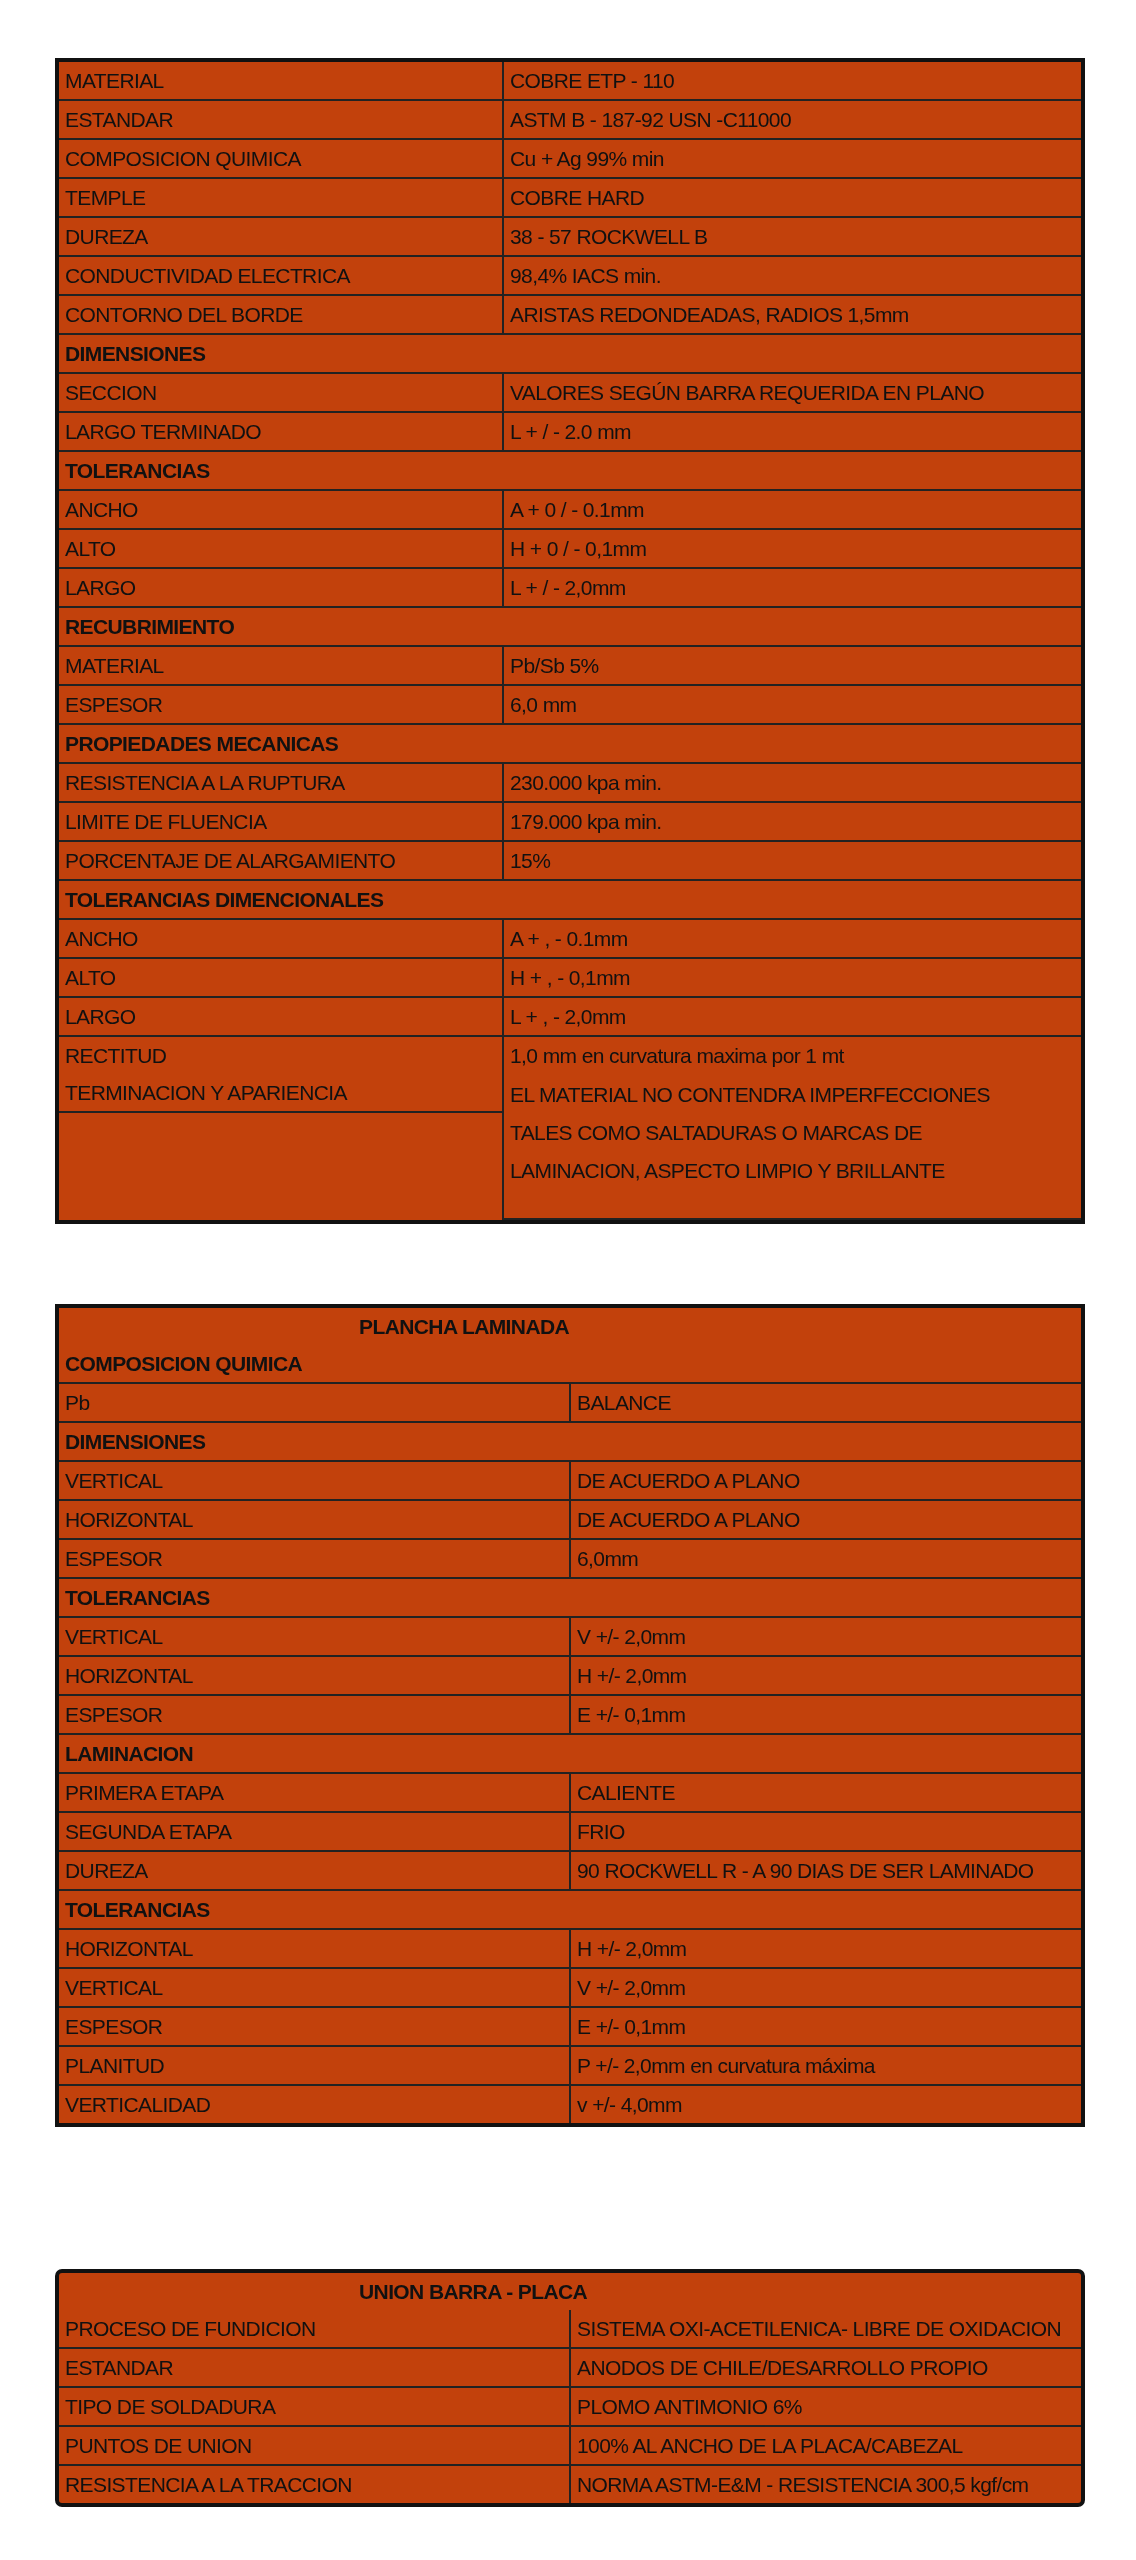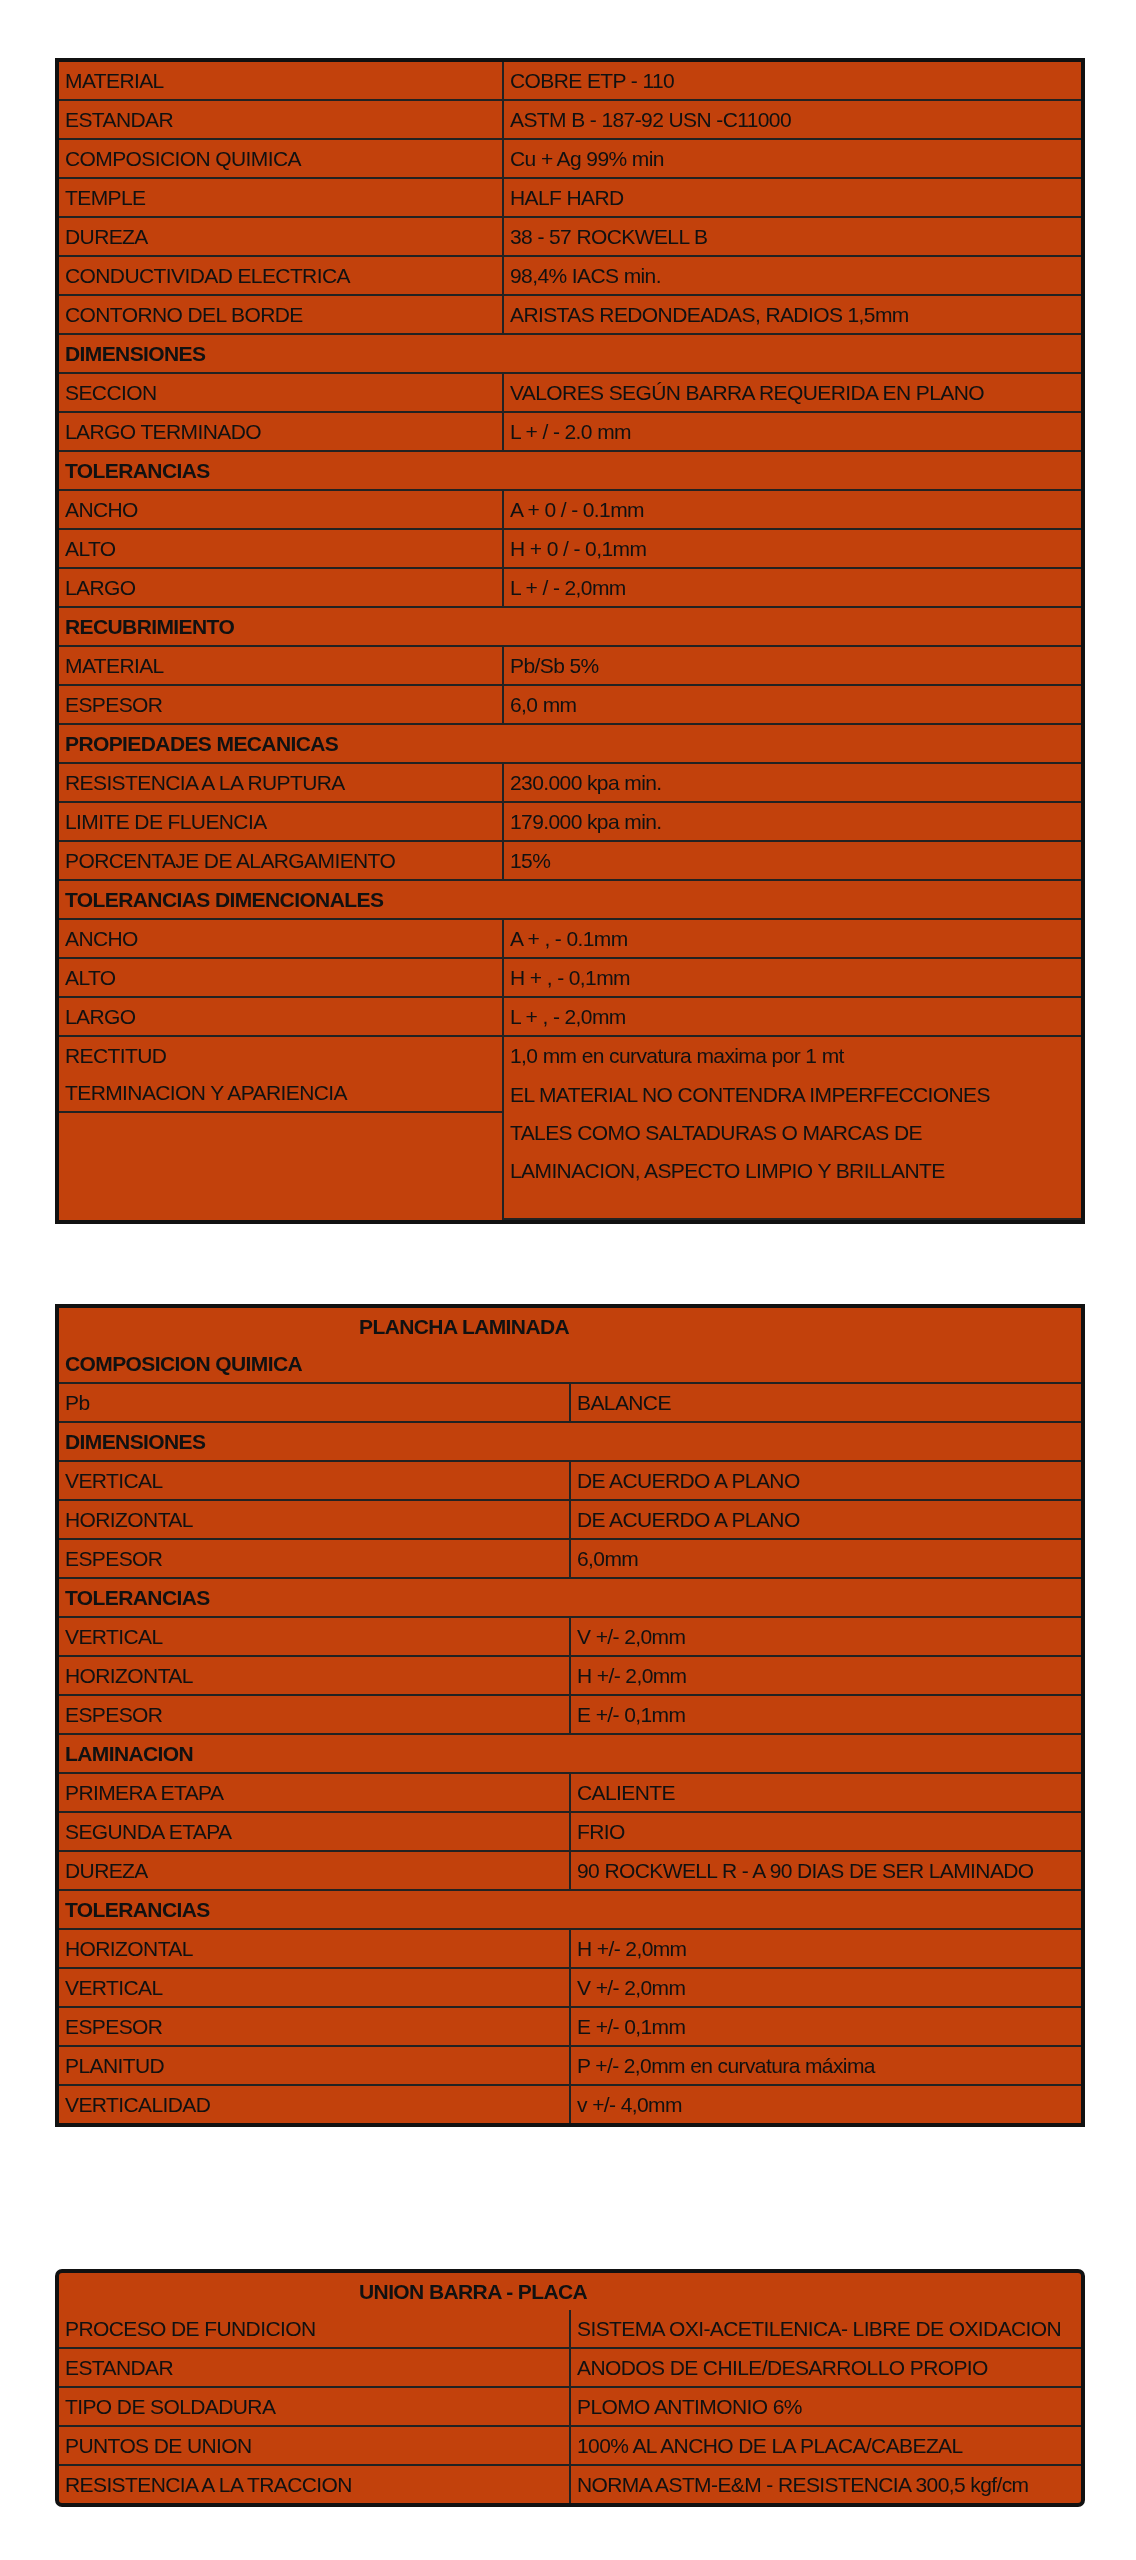--- a/index.html
+++ b/index.html
@@ -43,21 +43,21 @@
         <tr>
           <td class="k">ESTANDAR</td>
           <td class="v">ASTM   B - 187-92 USN -C11000</td>
         </tr>
         <tr>
           <td class="k">COMPOSICION QUIMICA</td>
           <td class="v">Cu + Ag 99% min</td>
         </tr>
         <tr>
           <td class="k">TEMPLE</td>
-          <td class="v">HALF HARD</td>
+          <td class="v">COBRE HARD</td>
         </tr>
         <tr>
           <td class="k">DUREZA</td>
           <td class="v">38 - 57 ROCKWELL B</td>
         </tr>
         <tr>
           <td class="k">CONDUCTIVIDAD ELECTRICA</td>
           <td class="v">98,4% IACS min.</td>
         </tr>
         <tr>

